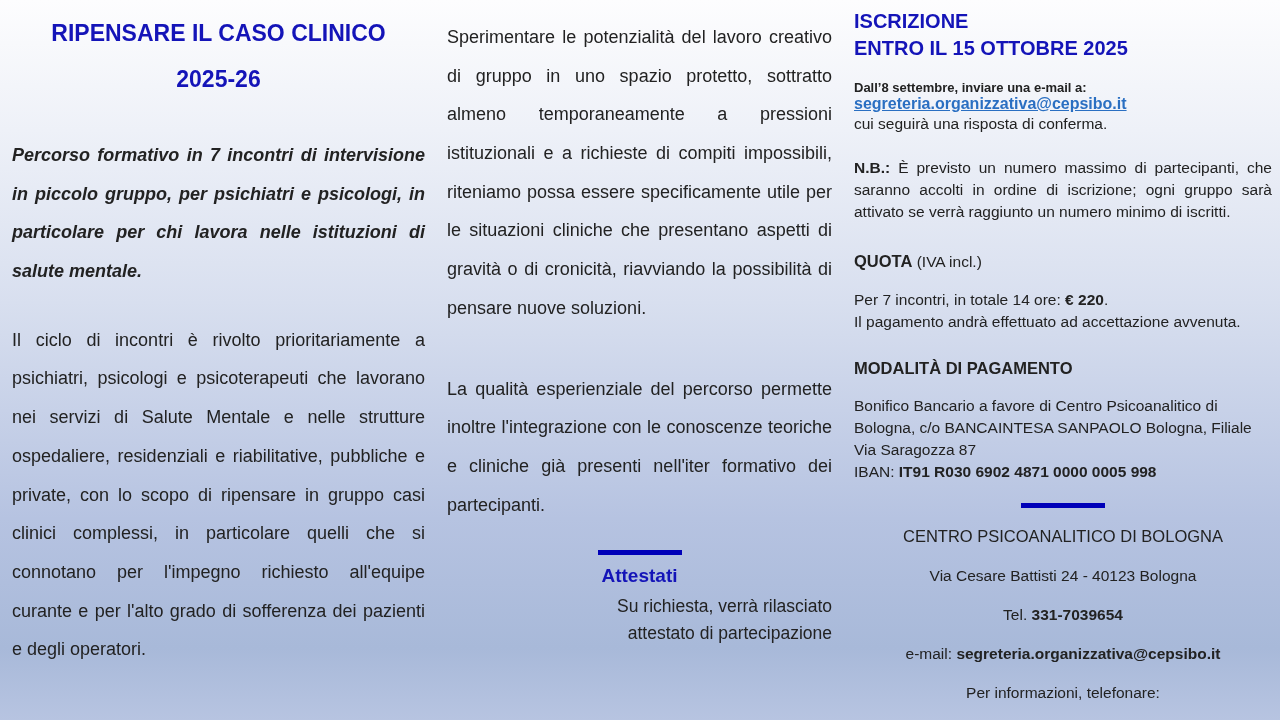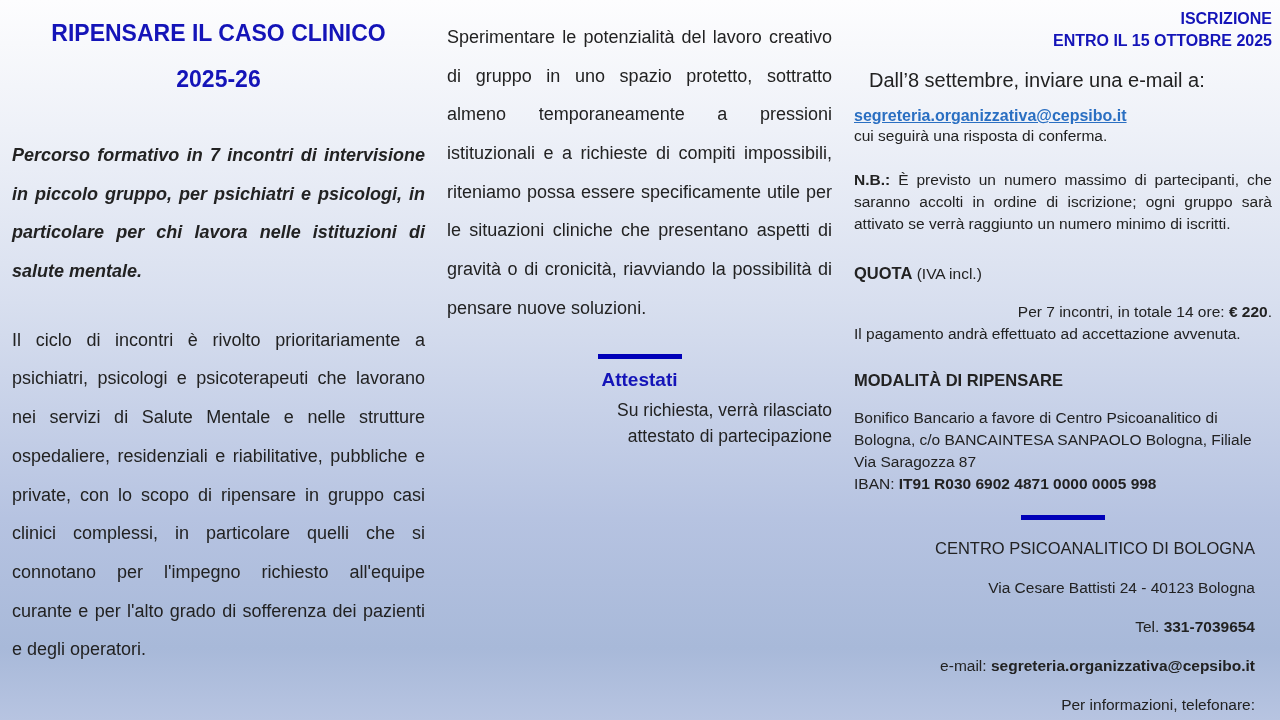--- a/index.html
+++ b/index.html
@@ -68,70 +68,71 @@
   .attestati-text {
     margin: 6px 0 0 0;
     font-size: 17.5px;
     line-height: 1.5;
     text-align: right;
   }
 
   
   .right-title {
     margin: 4px 0 0 0;
-    font-size: 16px;
+    font-size: 20px;
     font-weight: bold;
     color: #1414b8;
-    text-align: right;
+    text-align: left;
     line-height: 1.35;
   }
   .r-small { font-size: 15.5px; line-height: 1.42; margin: 0; }
   .r-just  { text-align: justify; }
   .b { font-weight: bold; }
   .email-block { margin-top: 18px; }
-  .email-intro { font-size: 20px; font-weight: normal; margin: 15px; }
+  .email-intro { font-size: 13px; font-weight: bold; margin: 0; }
   .email-link {
     font-size: 16px;
     font-weight: bold;
     color: #2a6fc2;
     text-decoration: underline;
     cursor: pointer;
     display: inline-block;
   }
   .nb-par    { margin-top: 22px; }
   .quota-head{ margin-top: 28px; font-size: 16px; }
   .quota-head .lbl { font-weight: bold; font-size: 16.5px; }
-  .quota-line{ margin-top: 12px; text-align: right; }
+  .quota-line{ margin-top: 12px; }
   .pay-title { margin-top: 26px; font-size: 16.5px; font-weight: bold; }
   .pay-text  { margin-top: 4px; }
   .divider-right { margin: 20px auto 0 auto; }
   .secr-title {
     margin: 26px 0 0 0;
     font-size: 21px;
     font-weight: bold;
     text-align: center;
   }
   .secr-block { margin-top: 12px; text-align: center; }
-  .secr-line  { font-size: 15.5px; line-height: 1.42; margin: 17px; text-align: right; }
+  .secr-line  { font-size: 15.5px; line-height: 1.42; margin: 17px; }
   .secr-org   { font-size: 16.5px; }
 </style>
 </head>
 <body>
 
 <div class="page">
 
   <div class="col col-left">
     <h1 class="main-title pre">RIPENSARE IL CASO CLINICO
 2025-26</h1>
     <p class="body-par body-bold">Percorso formativo in 7 incontri di intervisione in piccolo gruppo, per psichiatri e psicologi, in particolare per chi lavora nelle istituzioni di salute mentale.</p>
     <p class="body-par body-reg">Il ciclo di incontri è rivolto prioritariamente a psichiatri, psicologi e psicoterapeuti che lavorano nei servizi di Salute Mentale e nelle strutture ospedaliere, residenziali e riabilitative, pubbliche e private, con lo scopo di ripensare in gruppo casi clinici complessi, in particolare quelli che si connotano per l'impegno richiesto all'equipe curante e per l'alto grado di sofferenza dei pazienti e degli operatori.</p>
   </div>
 
   <div class="col col-middle">
     <p class="body-par mid-par1">Sperimentare le potenzialità del lavoro creativo di gruppo in uno spazio protetto, sottratto almeno temporaneamente a pressioni istituzionali e a richieste di compiti impossibili, riteniamo possa essere specificamente utile per le situazioni cliniche che presentano aspetti di gravità o di cronicità, riavviando la possibilità di pensare nuove soluzioni.</p>
+    <p class="body-par mid-par2">La qualità esperienziale del percorso permette inoltre l'integrazione con le conoscenze teoriche e cliniche già presenti nell'iter formativo dei partecipanti.</p>
     <div class="divider"></div>
     <h2 class="attestati-title">Attestati</h2>
     <p class="attestati-text pre">Su richiesta, verrà rilasciato
 attestato di partecipazione</p>
   </div>
 
   <div class="col col-right">
     <h2 class="right-title pre">ISCRIZIONE
 ENTRO IL 15 OTTOBRE 2025</h2>
 
@@ -140,21 +141,21 @@
       <a class="email-link">segreteria.organizzativa@cepsibo.it</a>
       <p class="r-small">cui seguirà una risposta di conferma.</p>
     </div>
 
     <p class="r-small r-just nb-par"><span class="b">N.B.: </span><span>È previsto un numero massimo di partecipanti, che saranno accolti in ordine di iscrizione; ogni gruppo sarà attivato se verrà raggiunto un numero minimo di iscritti.</span></p>
 
     <p class="quota-head"><span class="lbl">QUOTA</span><span class="r-small"> (IVA incl.)</span></p>
     <p class="r-small quota-line"><span>Per 7 incontri, in totale 14 ore: </span><span class="b">€ 220</span><span>.</span></p>
     <p class="r-small r-just">Il pagamento andrà effettuato ad accettazione avvenuta.</p>
 
-    <p class="pay-title">MODALITÀ DI RIPENSARE</p>
+    <p class="pay-title">MODALITÀ DI PAGAMENTO</p>
     <p class="r-small pay-text">Bonifico Bancario a favore di Centro Psicoanalitico di Bologna, c/o BANCAINTESA SANPAOLO Bologna, Filiale Via Saragozza 87</p>
     <p class="r-small"><span>IBAN: </span><span class="b">IT91 R030 6902 4871 0000 0005 998</span></p>
 
     <div class="divider divider-right"></div>
 
     <div class="secr-block">
       <p class="secr-line secr-org">CENTRO PSICOANALITICO DI BOLOGNA</p>
       <p class="secr-line">Via Cesare Battisti 24 - 40123 Bologna</p>
       <p class="secr-line"><span>Tel. </span><span class="b">331-7039654</span></p>
       <p class="secr-line"><span>e-mail: </span><span class="b">segreteria.organizzativa@cepsibo.it</span></p>

